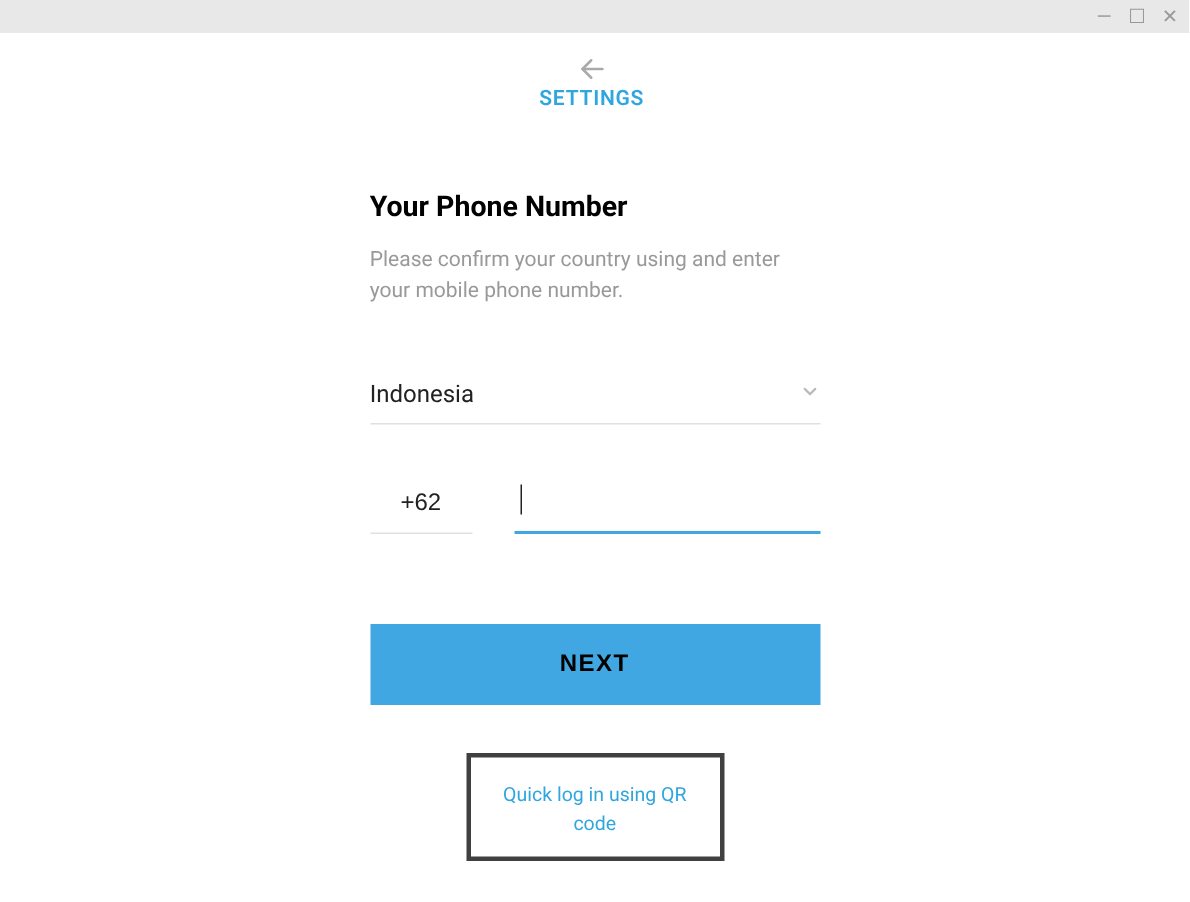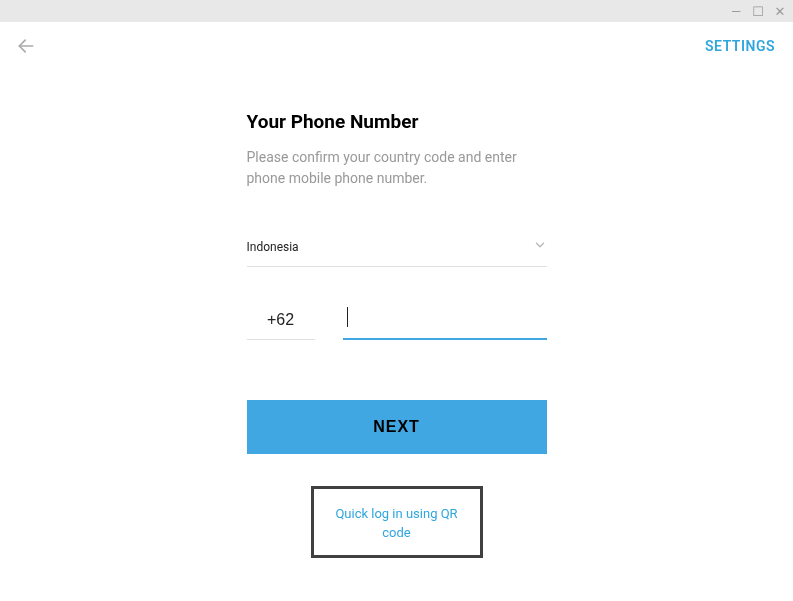--- a/index.html
+++ b/index.html
@@ -30,20 +30,21 @@
       line-height: 1;
       cursor: pointer;
       width: 14px;
       text-align: center;
     }
     .header {
       display: flex;
       justify-content: space-between;
       align-items: center;
       padding: 12px 18px 12px 14px;
+      flex-direction: column;
     }
     .back-arrow {
       cursor: pointer;
       width: 24px;
       height: 24px;
       display: flex;
       align-items: center;
       justify-content: center;
     }
     .back-arrow svg {
@@ -77,21 +78,21 @@
       position: relative;
       border-bottom: 1px solid #e0e0e0;
       padding-bottom: 10px;
       margin-bottom: 38px;
       cursor: pointer;
       display: flex;
       justify-content: space-between;
       align-items: center;
     }
     .country-name {
-      font-size: 12px;
+      font-size: 16px;
       color: #222;
     }
     .chevron {
       color: #bbb;
     }
     .chevron svg {
       width: 14px;
       height: 14px;
     }
     .phone-row {
@@ -174,21 +175,21 @@
     <svg viewBox="0 0 24 24" fill="none" stroke="#aaaaaa" stroke-width="2" stroke-linecap="round" stroke-linejoin="round">
       <line x1="20" y1="12" x2="4" y2="12"></line>
       <polyline points="11 5 4 12 11 19"></polyline>
     </svg>
   </div>
   <div class="settings-link">SETTINGS</div>
 </div>
 
 <div class="content">
   <div class="title">Your Phone Number</div>
-  <div class="subtitle">Please confirm your country code and enter phone mobile phone number.</div>
+  <div class="subtitle">Please confirm your country using and enter your mobile phone number.</div>
 
   <div class="country-select">
     <span class="country-name">Indonesia</span>
     <span class="chevron">
       <svg viewBox="0 0 24 24" fill="none" stroke="#bbbbbb" stroke-width="2.5" stroke-linecap="round" stroke-linejoin="round">
         <polyline points="6 9 12 15 18 9"></polyline>
       </svg>
     </span>
   </div>
 

